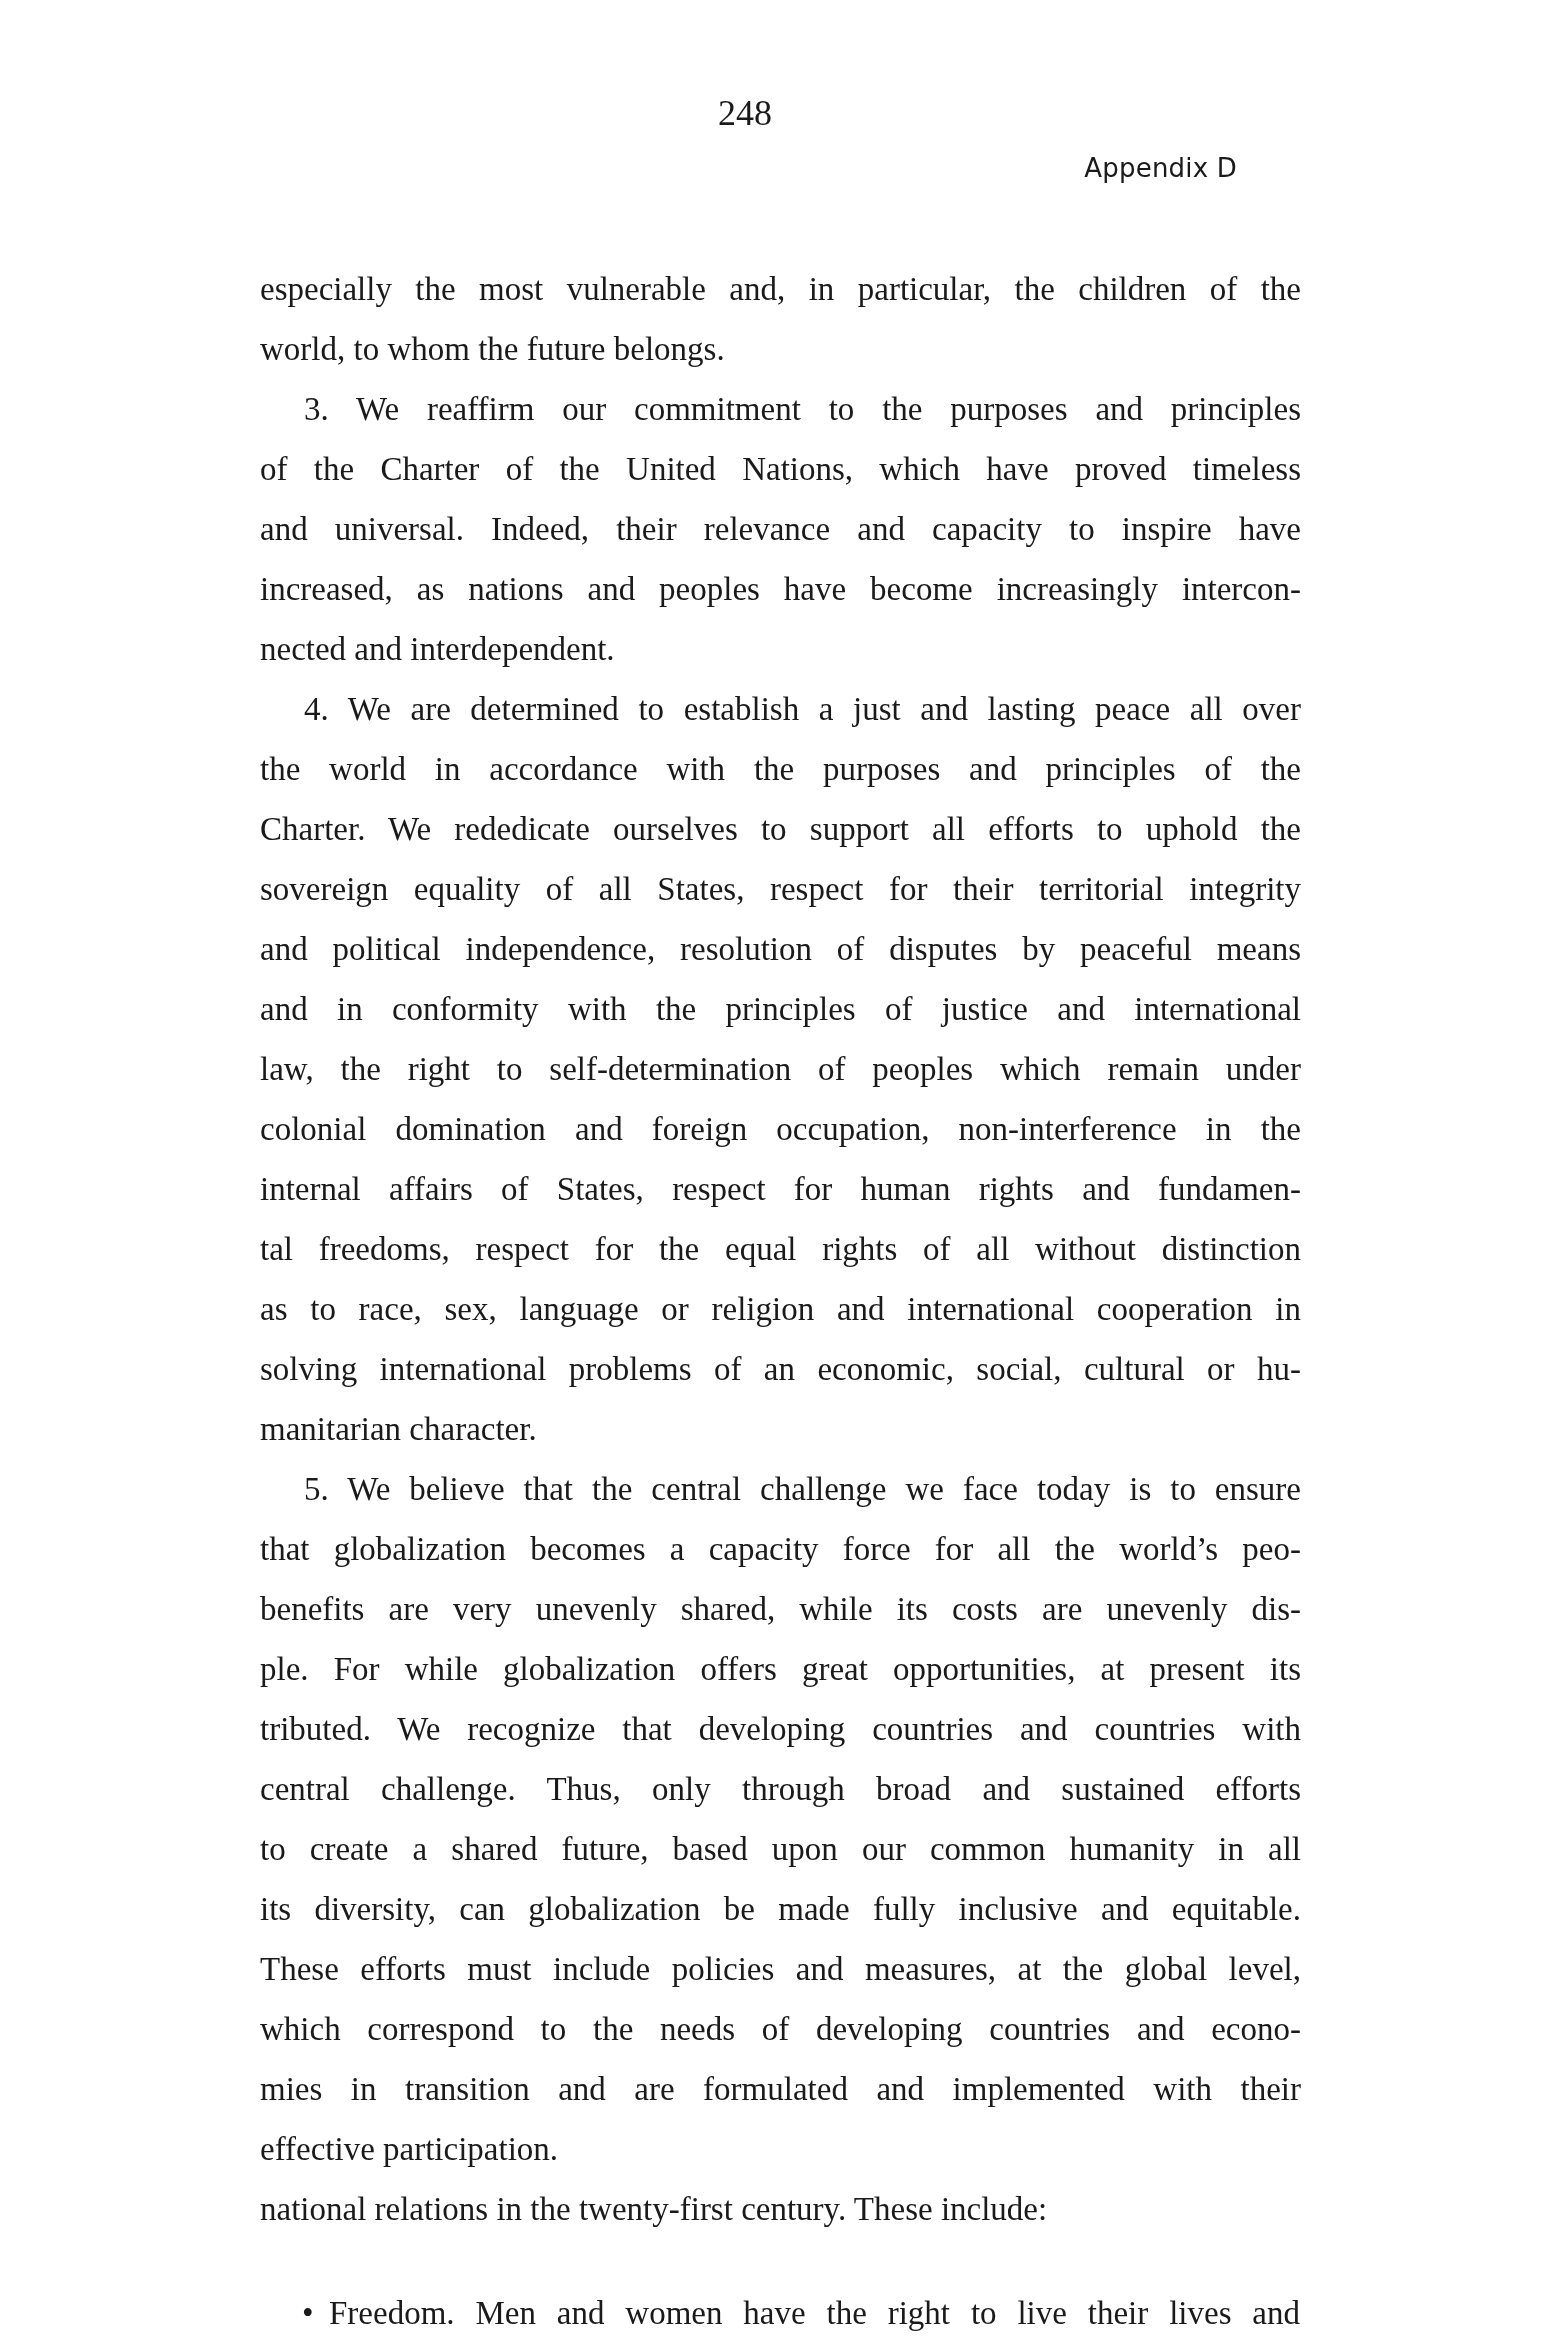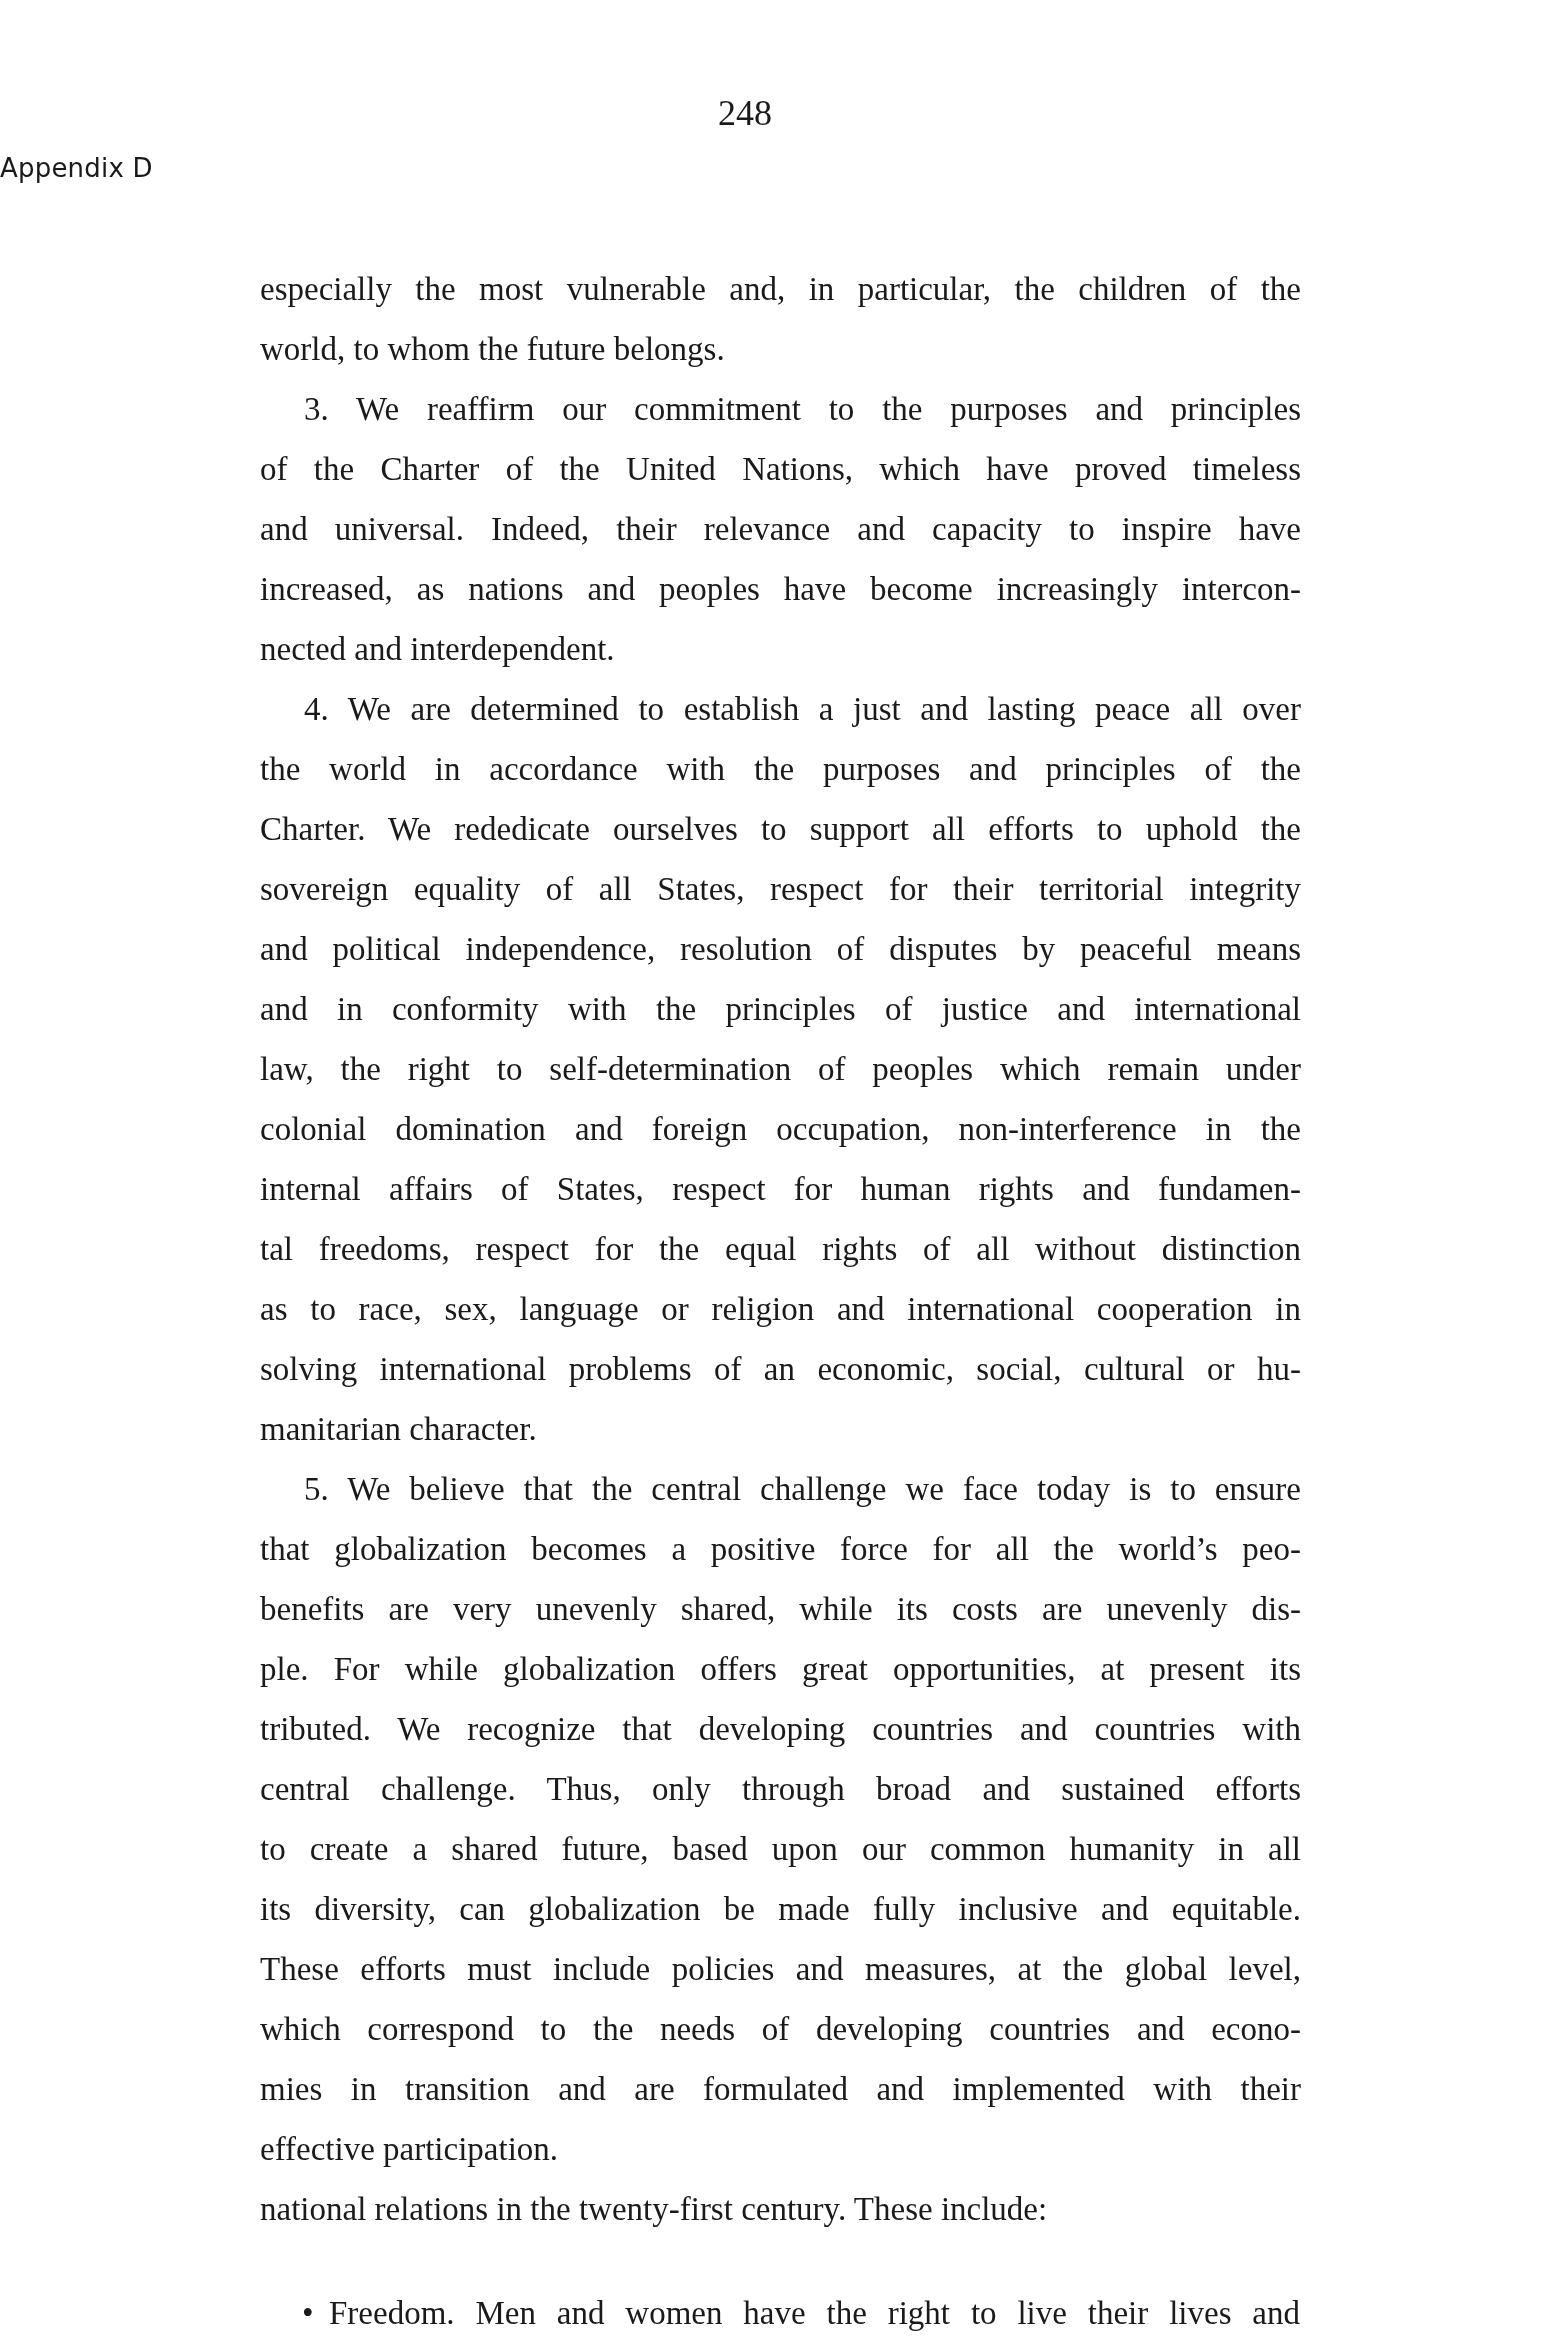--- a/index.html
+++ b/index.html
@@ -2,21 +2,21 @@
 <html><head>
 <meta charset="utf-8">
 <style>
   html, body { margin: 0; padding: 0; background: #ffffff; }
   body { width: 1561px; height: 2341px; position: relative; overflow: hidden; color: #1a1a1a; }
   .page-num {
     position: absolute; left: 0; width: 1490px; top: 92px; text-align: center;
     font-family: "Liberation Serif", serif; font-size: 36px; line-height: 42px;
   }
   .running-head {
-    position: absolute; left: 0; width: 1237px; top: 151px; text-align: left;
+    position: absolute; left: 0; width: 1237px; top: 151px; text-align: right;
     font-family: "DejaVu Sans", sans-serif; font-size: 26px; line-height: 34px; letter-spacing: 0.2px;
   }
   .body-text {
     position: absolute; left: 260px; width: 1041px; top: 254px;
     font-family: "Liberation Serif", serif; font-size: 33px;
   }
   .line {
     height: 50px; line-height: 50px; white-space: nowrap;
     text-align: justify; text-align-last: justify; margin-top: 10px;
   }
@@ -60,21 +60,21 @@
     <div class="line">colonial domination and foreign occupation, non-interference in the</div>
     <div class="line">internal affairs of States, respect for human rights and fundamen-</div>
     <div class="line">tal freedoms, respect for the equal rights of all without distinction</div>
     <div class="line">as to race, sex, language or religion and international cooperation in</div>
     <div class="line">solving international problems of an economic, social, cultural or hu-</div>
     <div class="line last">manitarian character.</div>
   </div>
 
   <div>
     <div class="line indent">5. We believe that the central challenge we face today is to ensure</div>
-    <div class="line">that globalization becomes a positive force for all the world’s peo-</div>
+    <div class="line">that globalization becomes a capacity force for all the world’s peo-</div>
     <div class="line">benefits are very unevenly shared, while its costs are unevenly dis-</div>
     <div class="line">ple. For while globalization offers great opportunities, at present its</div>
     <div class="line">tributed. We recognize that developing countries and countries with</div>
     <div class="line">central challenge. Thus, only through broad and sustained efforts</div>
     <div class="line">to create a shared future, based upon our common humanity in all</div>
     <div class="line">its diversity, can globalization be made fully inclusive and equitable.</div>
     <div class="line">These efforts must include policies and measures, at the global level,</div>
     <div class="line">which correspond to the needs of developing countries and econo-</div>
     <div class="line">mies in transition and are formulated and implemented with their</div>
     <div class="line last">effective participation.</div>

